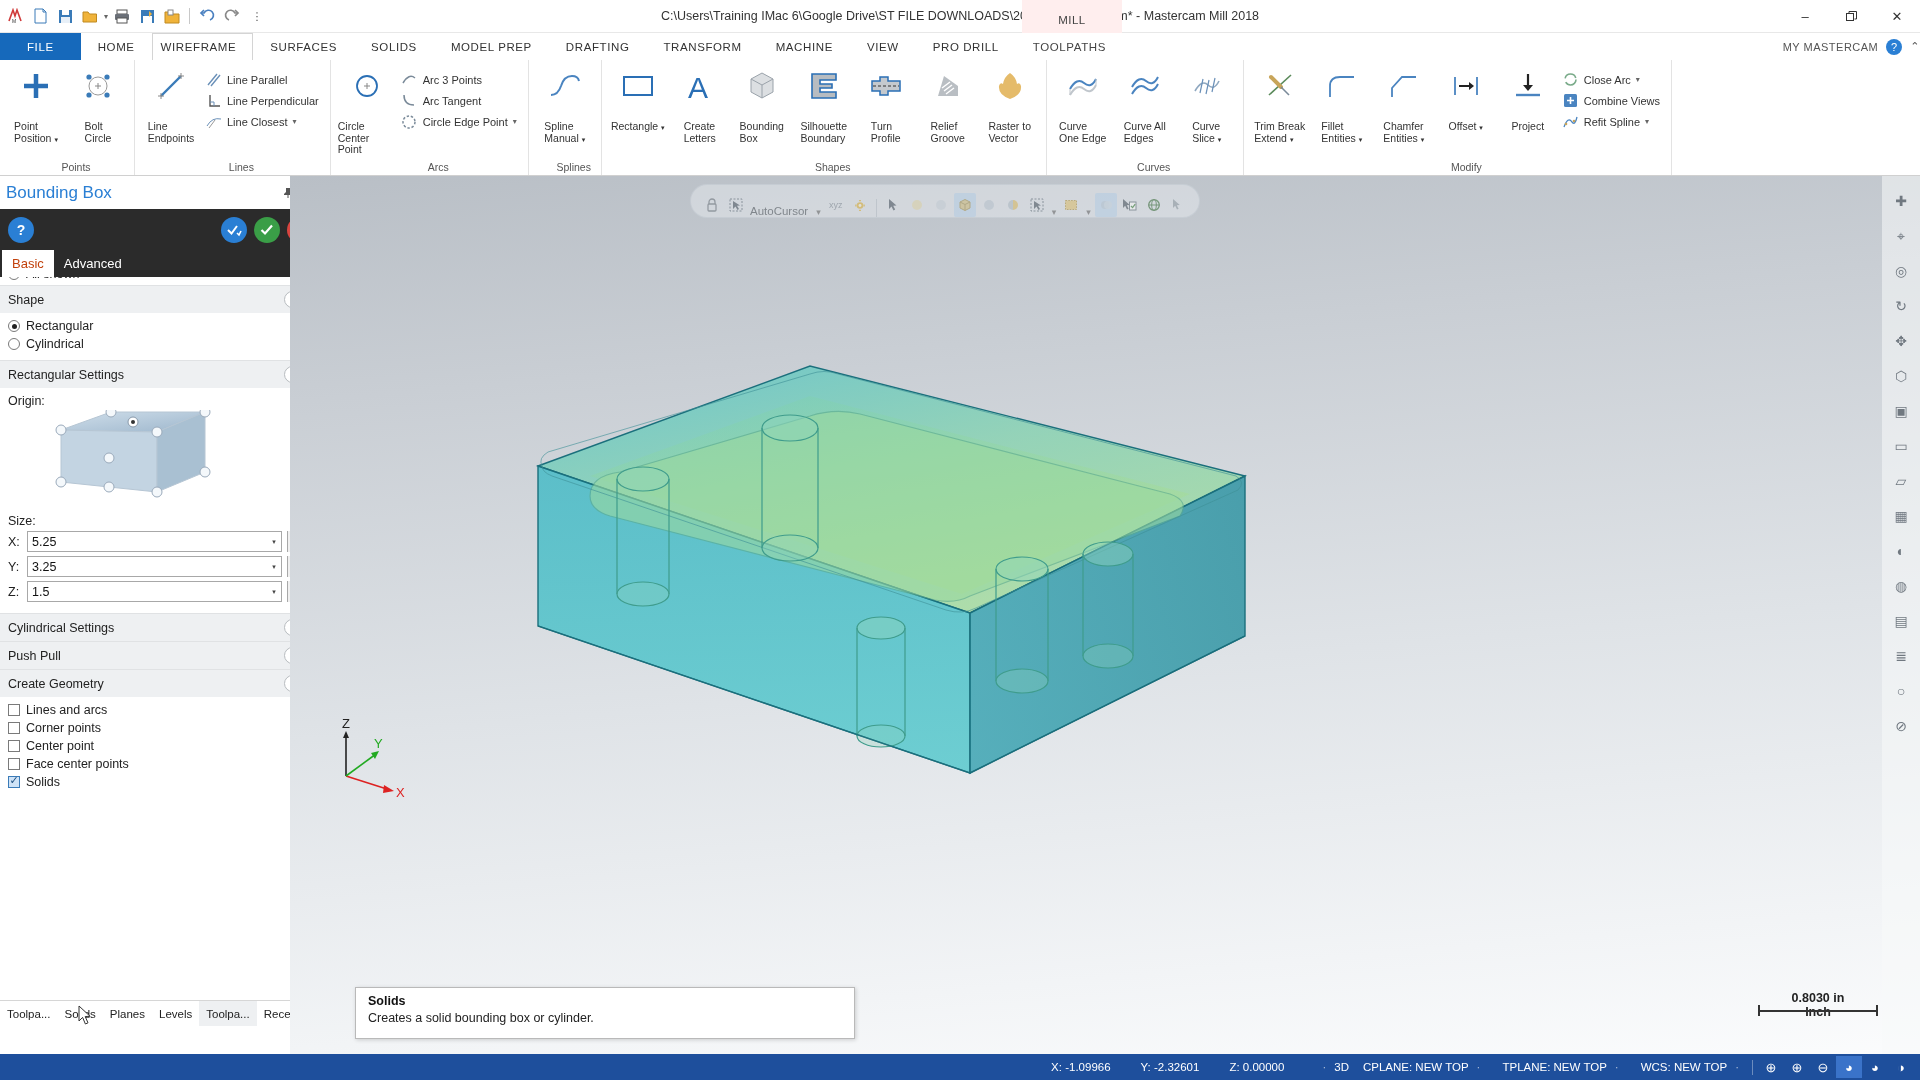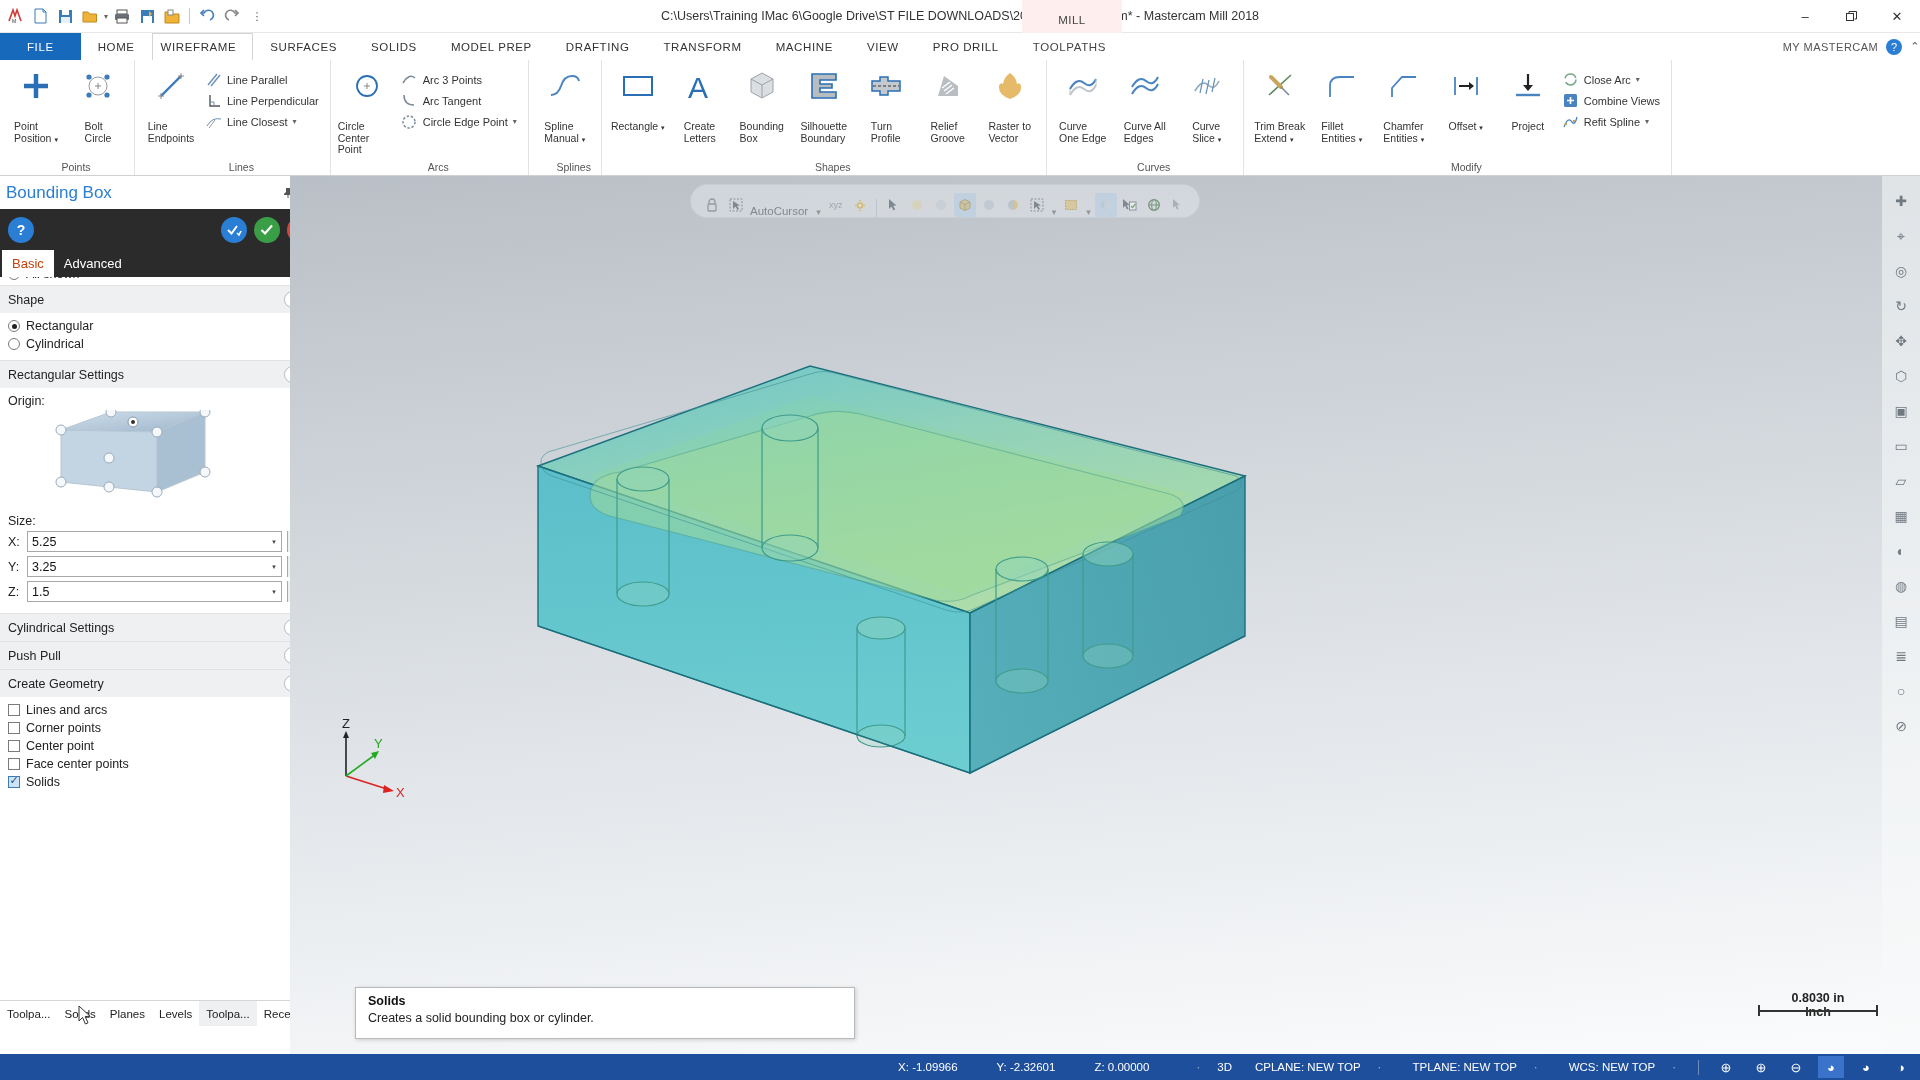--- a/index.html
+++ b/index.html
@@ -277,21 +277,21 @@
 
   .cursor-arrow { position: absolute; left: 78px; top: 1005px; z-index: 50; }
 
   
   .statusbar {
     position: absolute; left: 0; bottom: 0; width: 1920px; height: 26px;
     background: #1e4f9c; display: flex; align-items: center; color: #fff;
     font-size: 11.5px;
   }
   .sb-left { padding-left: 12px; }
-  .sb-right { margin-left: auto; display: flex; align-items: center; gap: 9px; padding-right: 6px; }
+  .sb-right { margin-left: auto; display: flex; align-items: center; gap: 0; padding-right: 6px; }
   .sb-coord { margin-right: 30px; white-space: nowrap; }
   .sb-sep { opacity: .6; margin: 0 8px; }
   .sb-item { white-space: nowrap; }
   .sb-icon {
     width: 26px; height: 22px; display: flex; align-items: center;
     justify-content: center; font-size: 13px; cursor: pointer; color: #fff;
   }
   .sb-icon.hl { background: #3a73c9; }
   .sb-vsep { width: 1px; height: 15px; background: rgba(255,255,255,.35); margin: 0 5px; }
 </style>

